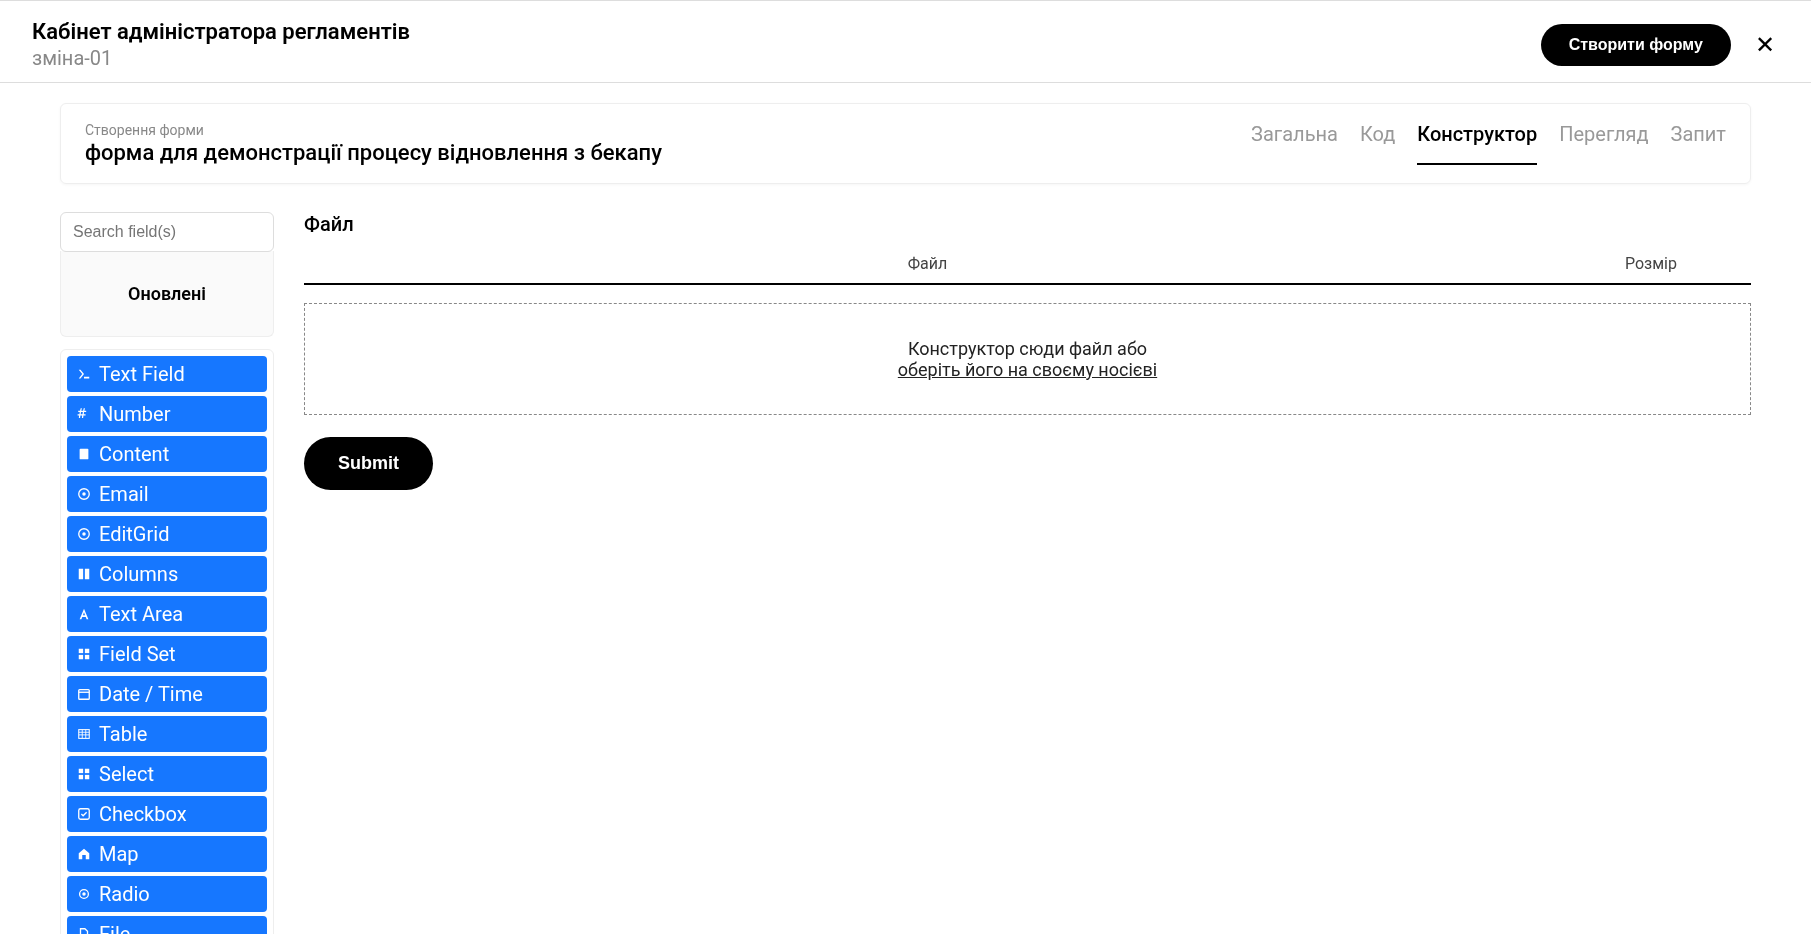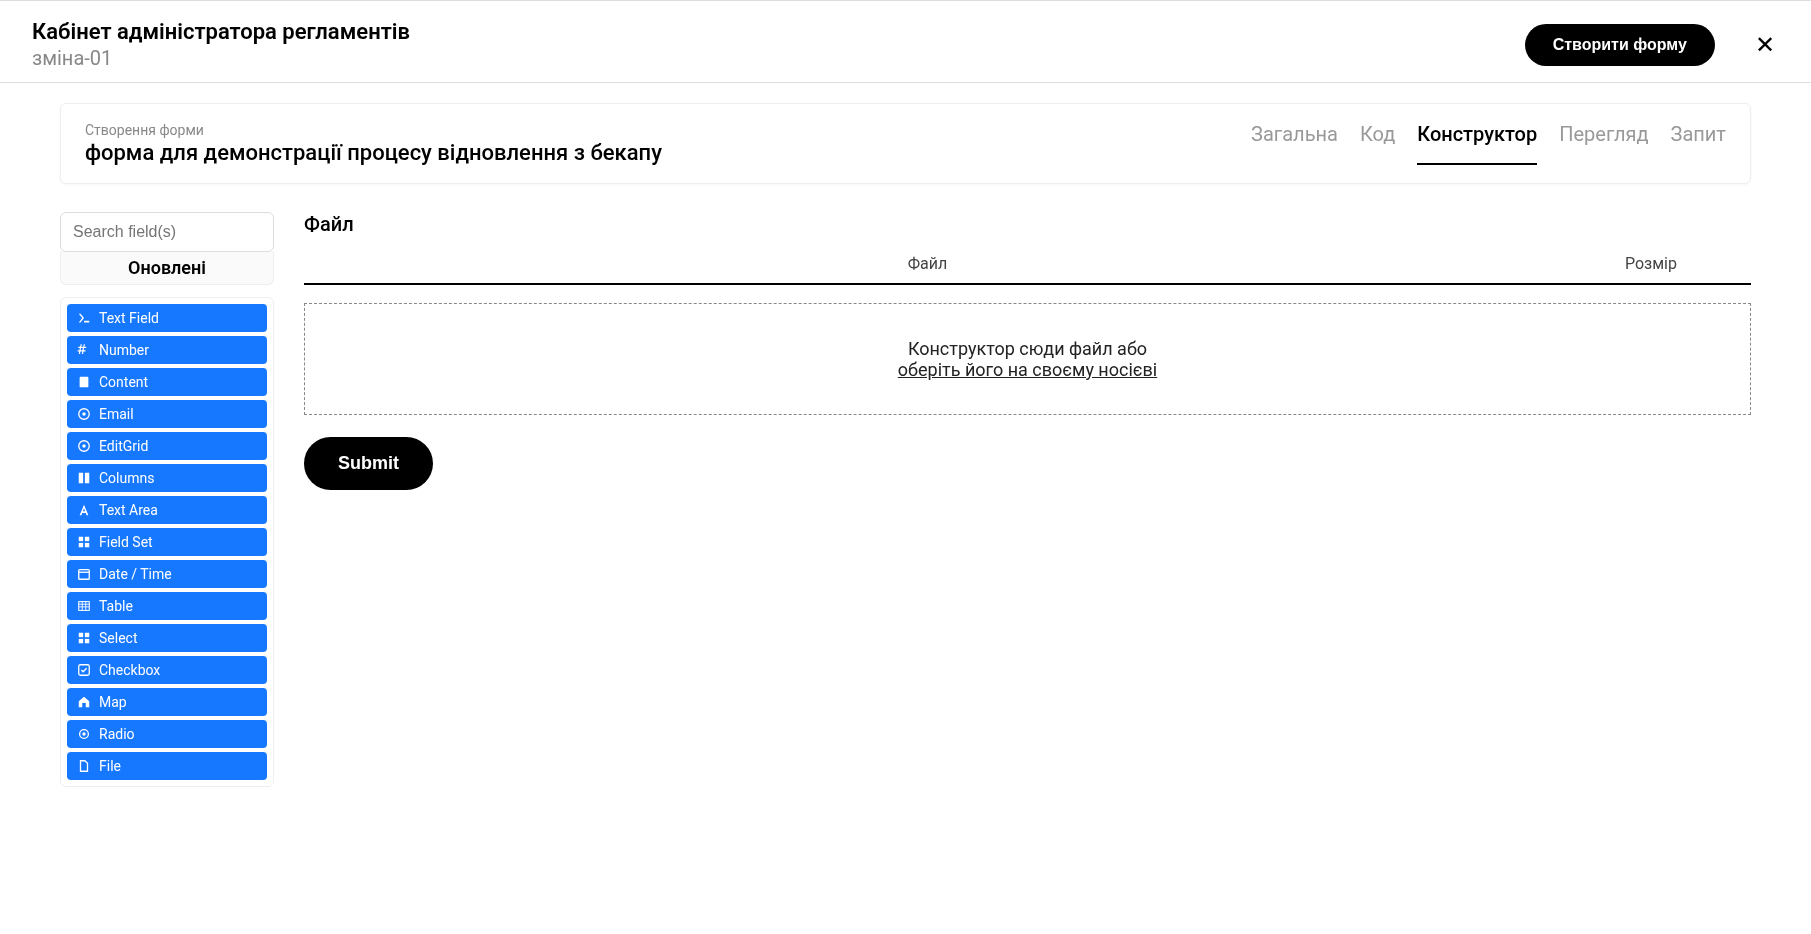--- a/index.html
+++ b/index.html
@@ -5,21 +5,21 @@
   * { box-sizing: border-box; margin: 0; padding: 0; }
   body { font-family: -apple-system, BlinkMacSystemFont, "Segoe UI", Roboto, Arial, sans-serif; background: #fff; color: #000; }
   
   .topbar {
     display: flex; justify-content: space-between; align-items: center;
     padding: 18px 32px 12px 32px; border-bottom: 1px solid #ddd; border-top: 1px solid #ddd;
   }
   .topbar-left {}
   .topbar-title { font-size: 22px; font-weight: 600; }
   .topbar-sub { font-size: 20px; color: #888; margin-top: 2px; }
-  .topbar-right { display: flex; align-items: center; gap: 36px; }
+  .topbar-right { display: flex; align-items: center; gap: 20px; }
   .btn-primary {
     background: #000; color: #fff; border: none; border-radius: 999px;
     padding: 12px 28px; font-size: 16px; font-weight: 600; cursor: pointer;
   }
   .close-x { font-size: 24px; cursor: pointer; padding: 4px; }
   
   .subheader {
     margin: 20px 60px 28px 60px; padding: 18px 24px;
     border: 1px solid #eee; border-radius: 6px;
     display: flex; justify-content: space-between; 
@@ -34,27 +34,27 @@
   
   .workspace { display: flex; gap: 30px; margin: 0 60px; align-items: flex-start; }
   
   .sidebar { width: 214px; flex-shrink: 0; }
   .search-box {
     border: 1px solid #ddd; border-radius: 6px; padding: 10px 12px;
     font-size: 16px; color: #888; width: 100%;
   }
   .category-header {
     text-align: center; font-size: 18px; font-weight: 600;
-    padding: 6px 0; border: 1px solid #eee; border-top: none;
+    padding: 32px 0; border: 1px solid #eee; border-top: none;
     border-radius: 0 0 6px 6px; margin-top: -1px; background: #fafafa;
   }
   .components { margin-top: 12px; border: 1px solid #eee; border-radius: 6px; padding: 6px; }
   .component-item {
     background: #1677ff; color: #fff; border-radius: 4px;
-    padding: 6px 10px; margin-bottom: 4px; font-size: 14px;
+    padding: 6px 10px; margin-bottom: 4px; font-size: 20px;
     display: flex; align-items: center; gap: 8px; cursor: grab;
   }
   .component-item:last-child { margin-bottom: 0; }
   .component-icon { width: 14px; height: 14px; display: inline-flex; align-items: center; justify-content: center; flex-shrink: 0; }
   .component-icon svg { width: 14px; height: 14px; fill: #fff; }
   
   .canvas { flex: 1; }
   .section-label { font-size: 20px; font-weight: 500; margin-bottom: 14px; }
   .file-table-header {
     display: flex; border-bottom: 2px solid #000; padding: 4px 0 10px 0;

